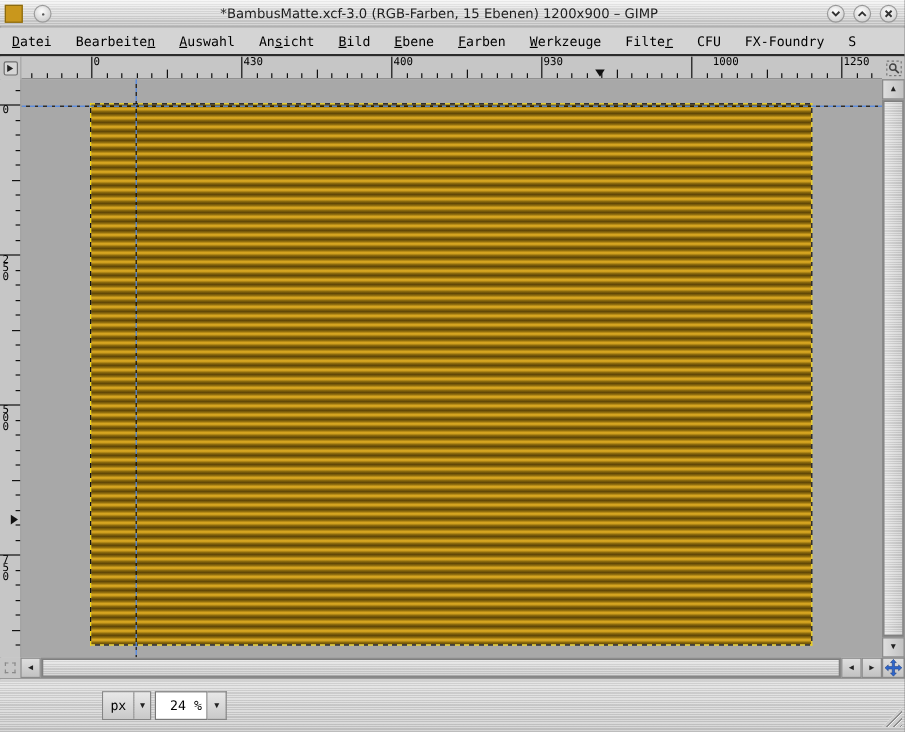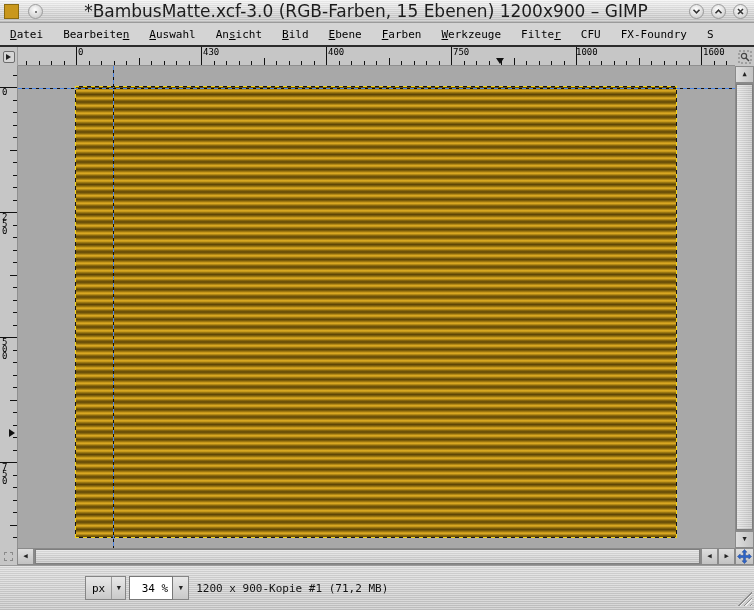--- a/index.html
+++ b/index.html
@@ -15,21 +15,21 @@
     background:
       repeating-linear-gradient(180deg, rgba(255,255,255,.28) 0 1px, rgba(0,0,0,.04) 1px 2px),
       linear-gradient(180deg,#f4f4f4 0%,#dcdcdc 45%,#c2c2c2 100%);
     border-bottom:1px solid #9a9a9a;
   }
   .app-icon{ width:15px; height:15px; margin-left:4px; background:#c9971c; border:1px solid #8a6a10; }
   .dot-btn{ width:15px; height:15px; margin-left:9px; border-radius:50%;
     background:radial-gradient(circle at 45% 35%, #fdfdfd, #cfcfcf 75%, #b5b5b5);
     border:1px solid #9b9b9b; position:relative; }
   .dot-btn::after{ content:""; position:absolute; left:6px; top:6px; width:2px; height:2px; background:#555; border-radius:50%; }
-  .title-text{ flex:1; text-align:center; font-family:"DejaVu Sans", sans-serif; font-size:17px; color:#1c1c1c; white-space:nowrap; overflow:hidden; }
+  .title-text{ flex:1; text-align:center; font-family:"DejaVu Sans", sans-serif; font-size:11px; color:#1c1c1c; white-space:nowrap; overflow:hidden; }
   .win-btns{ display:flex; gap:7px; margin-right:6px; }
   .win-btn{ width:15px; height:15px; border-radius:50%;
     background:radial-gradient(circle at 45% 35%, #ffffff, #d6d6d6 70%, #b8b8b8);
     border:1px solid #999; display:flex; align-items:center; justify-content:center; }
   .win-btn svg{ display:block; }
   
   .menubar{
     height:24px; background:#d4d4d4; display:flex; align-items:center;
     border-bottom:2px solid #2b2b2b; white-space:nowrap; overflow:hidden;
     font-size:11px; color:#000;
@@ -204,43 +204,43 @@
         <div class="tick-h" style="left: 320.5px;"></div>
         <div class="tick-h" style="left: 333px;"></div>
         <div class="tick-h" style="left: 345.5px;"></div>
         <div class="tick-h" style="left: 358px;"></div>
         <div class="tick-h mid" style="left: 370.5px;"></div>
         <div class="tick-h" style="left: 383px;"></div>
         <div class="tick-h" style="left: 395.5px;"></div>
         <div class="tick-h" style="left: 408px;"></div>
         <div class="tick-h" style="left: 420.5px;"></div>
         <div class="tick-h major" style="left: 433px;"></div>
-        <div class="rlabel-h" style="left: 435px;">750</div>
+        <div class="rlabel-h" style="left: 435px;">930</div>
         <div class="tick-h" style="left: 445.5px;"></div>
         <div class="tick-h" style="left: 458px;"></div>
         <div class="tick-h" style="left: 470.5px;"></div>
         <div class="tick-h" style="left: 483px;"></div>
         <div class="tick-h mid" style="left: 495.5px;"></div>
         <div class="tick-h" style="left: 508px;"></div>
         <div class="tick-h" style="left: 520.5px;"></div>
         <div class="tick-h" style="left: 533px;"></div>
         <div class="tick-h" style="left: 545.5px;"></div>
         <div class="tick-h major" style="left: 558px;"></div>
-        <div class="rlabel-h" style="left: 558px;">1000</div>
+        <div class="rlabel-h" style="left: 576px;">1000</div>
         <div class="tick-h" style="left: 570.5px;"></div>
         <div class="tick-h" style="left: 583px;"></div>
         <div class="tick-h" style="left: 595.5px;"></div>
         <div class="tick-h" style="left: 608px;"></div>
         <div class="tick-h mid" style="left: 620.5px;"></div>
         <div class="tick-h" style="left: 633px;"></div>
         <div class="tick-h" style="left: 645.5px;"></div>
         <div class="tick-h" style="left: 658px;"></div>
         <div class="tick-h" style="left: 670.5px;"></div>
         <div class="tick-h major" style="left: 683px;"></div>
-        <div class="rlabel-h" style="left: 685px;">1600</div>
+        <div class="rlabel-h" style="left: 685px;">1250</div>
         <div class="tick-h" style="left: 695.5px;"></div>
         <div class="tick-h" style="left: 708px;"></div>
       </div>
     <div class="zoomfit-btn">
       <svg width="14" height="14" viewBox="0 0 14 14">
         <rect x="1" y="1" width="12" height="12" fill="none" stroke="#777" stroke-width="1" stroke-dasharray="2 2"></rect>
         <circle cx="6" cy="6" r="2.6" fill="none" stroke="#444" stroke-width="1.2"></circle>
         <path d="M8 8 L11 11" stroke="#444" stroke-width="1.4"></path>
       </svg>
     </div>
@@ -336,21 +336,20 @@
         <path d="M8 0.5 L10.6 3.4 H9 V6.9 H12.6 V5.4 L15.5 8 L12.6 10.6 V9.1 H9 V12.6 H10.6 L8 15.5 L5.4 12.6 H7 V9.1 H3.4 V10.6 L0.5 8 L3.4 5.4 V6.9 H7 V3.4 H5.4 Z" fill="#2d66cc" stroke="#1c3f86" stroke-width="0.5"></path>
       </svg>
     </div>
   </div>
 
   <div class="statusbar">
     <div class="unit-combo">
       <div class="combo-text">px</div>
       <div class="combo-arrow">▼</div>
     </div>
-    <div class="zoom-entry">34 %</div>
+    <div class="zoom-entry">24 %</div>
     <div class="zoom-arrow">
         <span>▼</span>
       </div>
-    <div class="status-text">1200 x 900-Kopie #1 (71,2 MB)</div>
     <div class="resize-grip"></div>
   </div>
 
 </div>
 
 </body></html>

